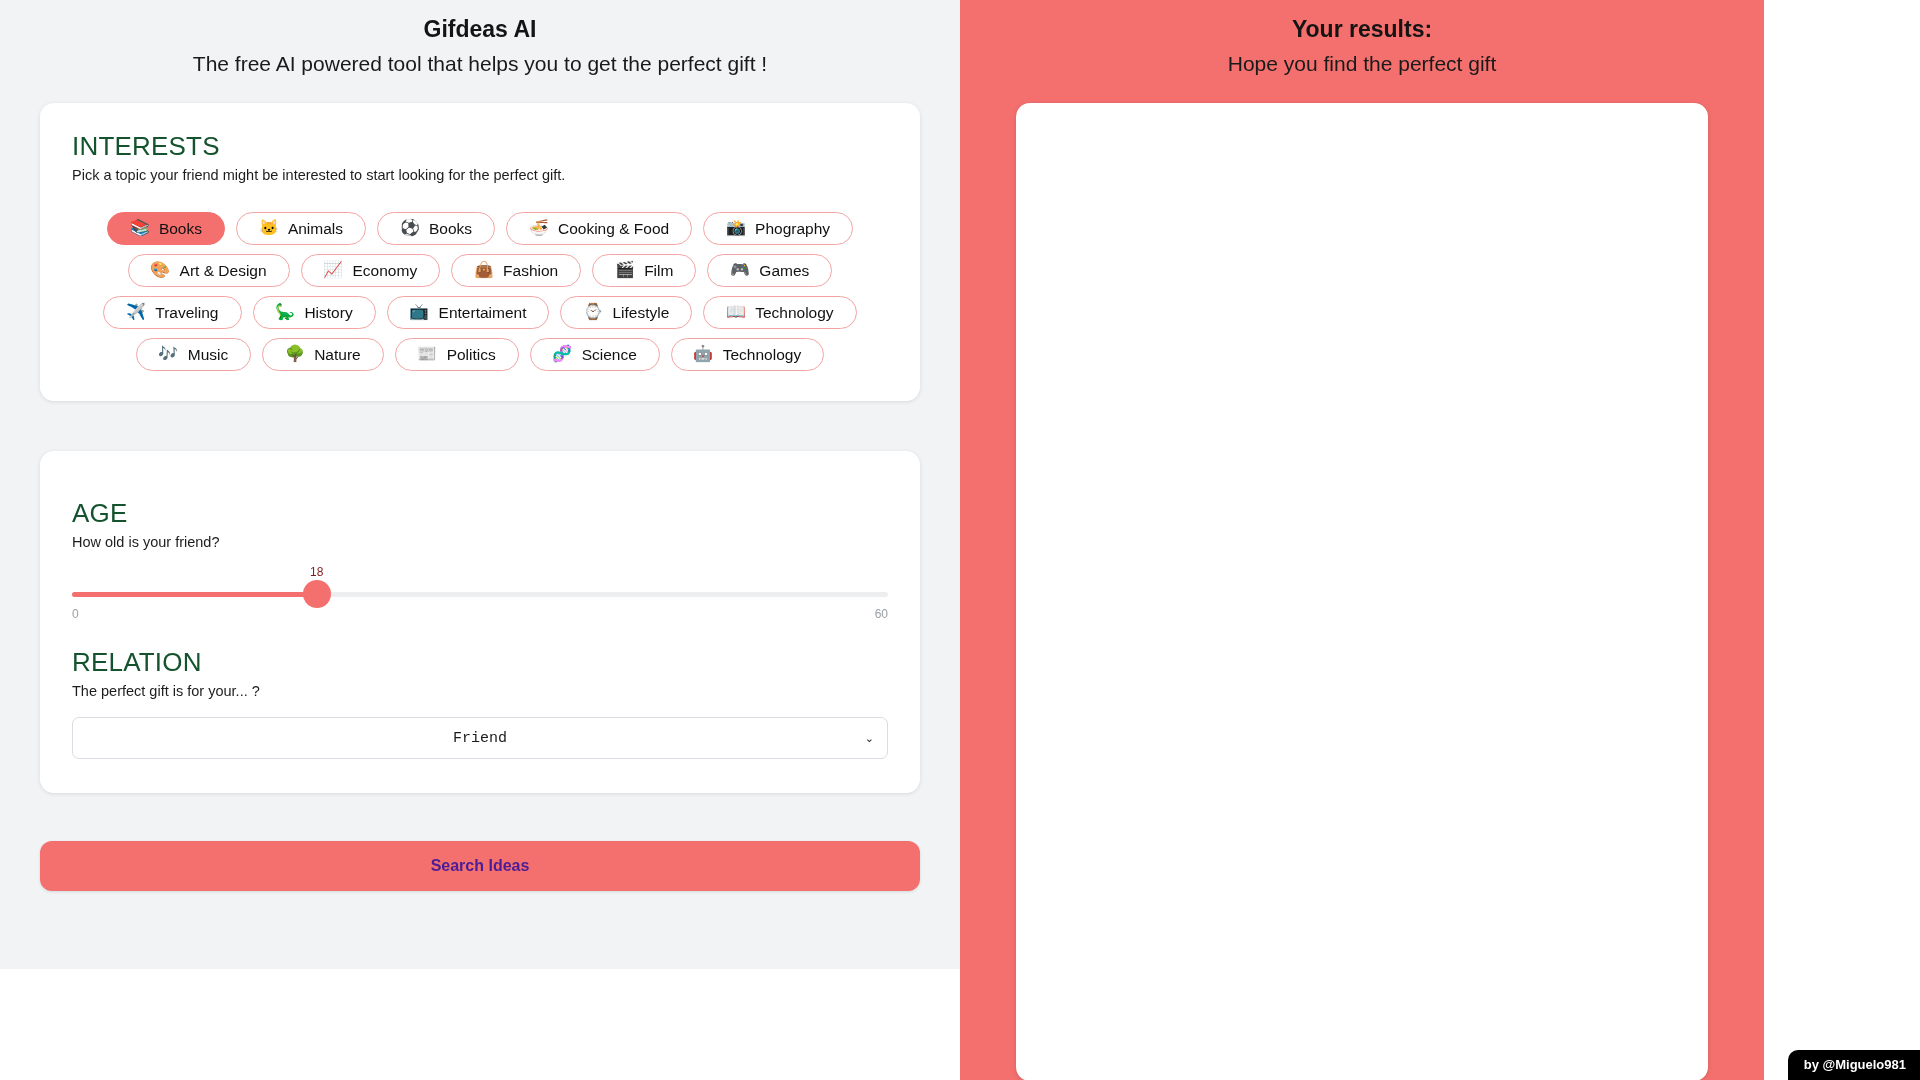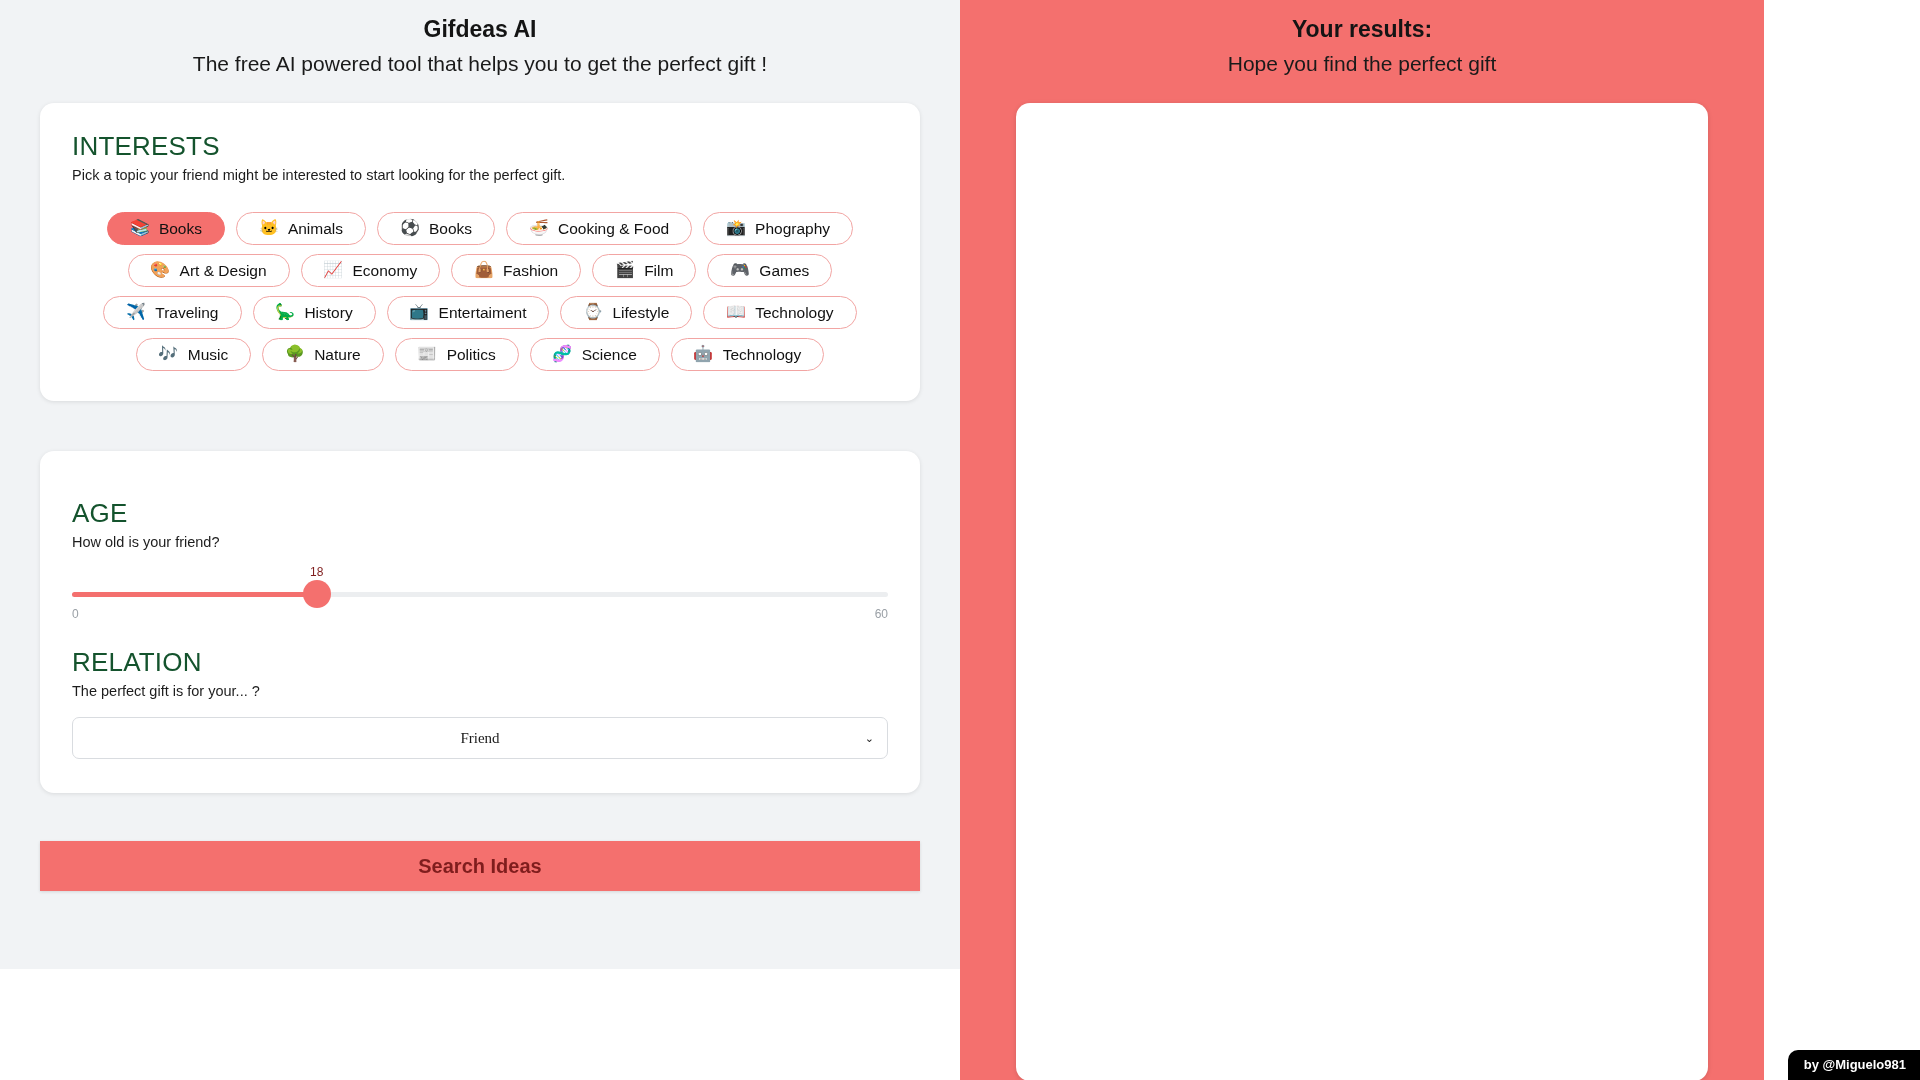--- a/index.html
+++ b/index.html
@@ -138,21 +138,21 @@
 
   
   .relation-block { margin-top: 26px; }
   .select-wrap { margin-top: 16px; position: relative; }
   select.relation-select {
     width: 100%;
     height: 42px;
     border: 1px solid #d9dce0;
     border-radius: 7px;
     background: #ffffff;
-    font-family: Liberation Serif, serif;
+    font-family: Liberation Mono, monospace;
     font-size: 15px;
     color: #1a1a1a;
     text-align: center;
     text-align-last: center;
     padding: 0 14px;
     appearance: none;
     -webkit-appearance: none;
     cursor: pointer;
   }
   .select-chevron {
@@ -165,25 +165,25 @@
     font-size: 11px;
     line-height: 1;
   }
 
   
   #search-button {
     margin-top: 48px;
     width: 100%;
     height: 50px;
     border: none;
-    border-radius: 0;
-    background: #f4706e;
-    color: #7f1d1d;
+    border-radius: 12px;
+    background: #f4706e;
+    color: #4c1d95;
     font-family: "Liberation Sans", sans-serif;
-    font-size: 20px;
+    font-size: 16px;
     font-weight: bold;
     cursor: pointer;
     box-shadow: 0 1px 3px rgba(0,0,0,0.12);
   }
 
   
   #right-panel {
     width: 804px;
     height: 1080px;
     background: #f4706e;

